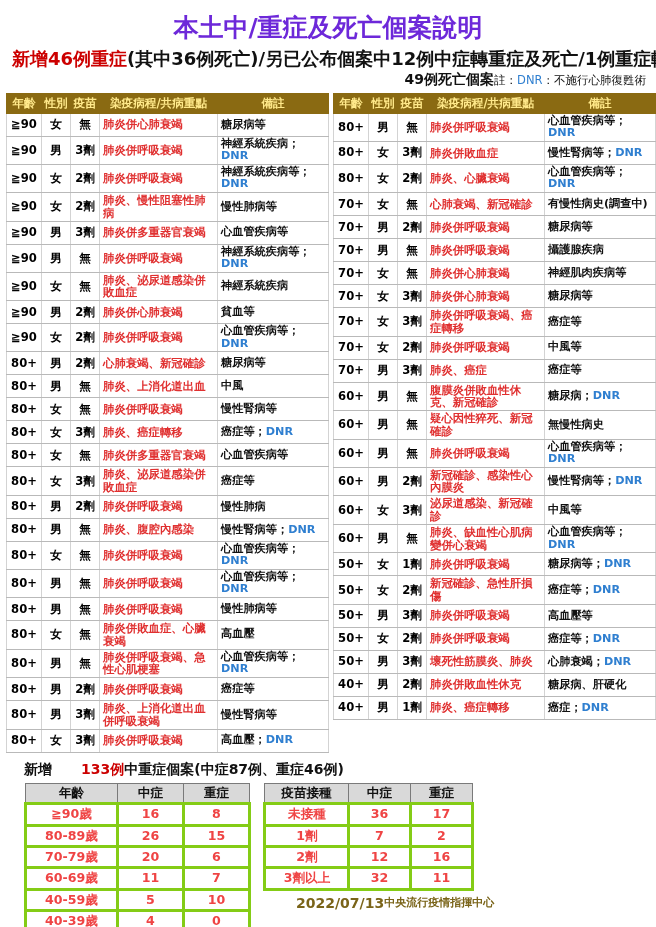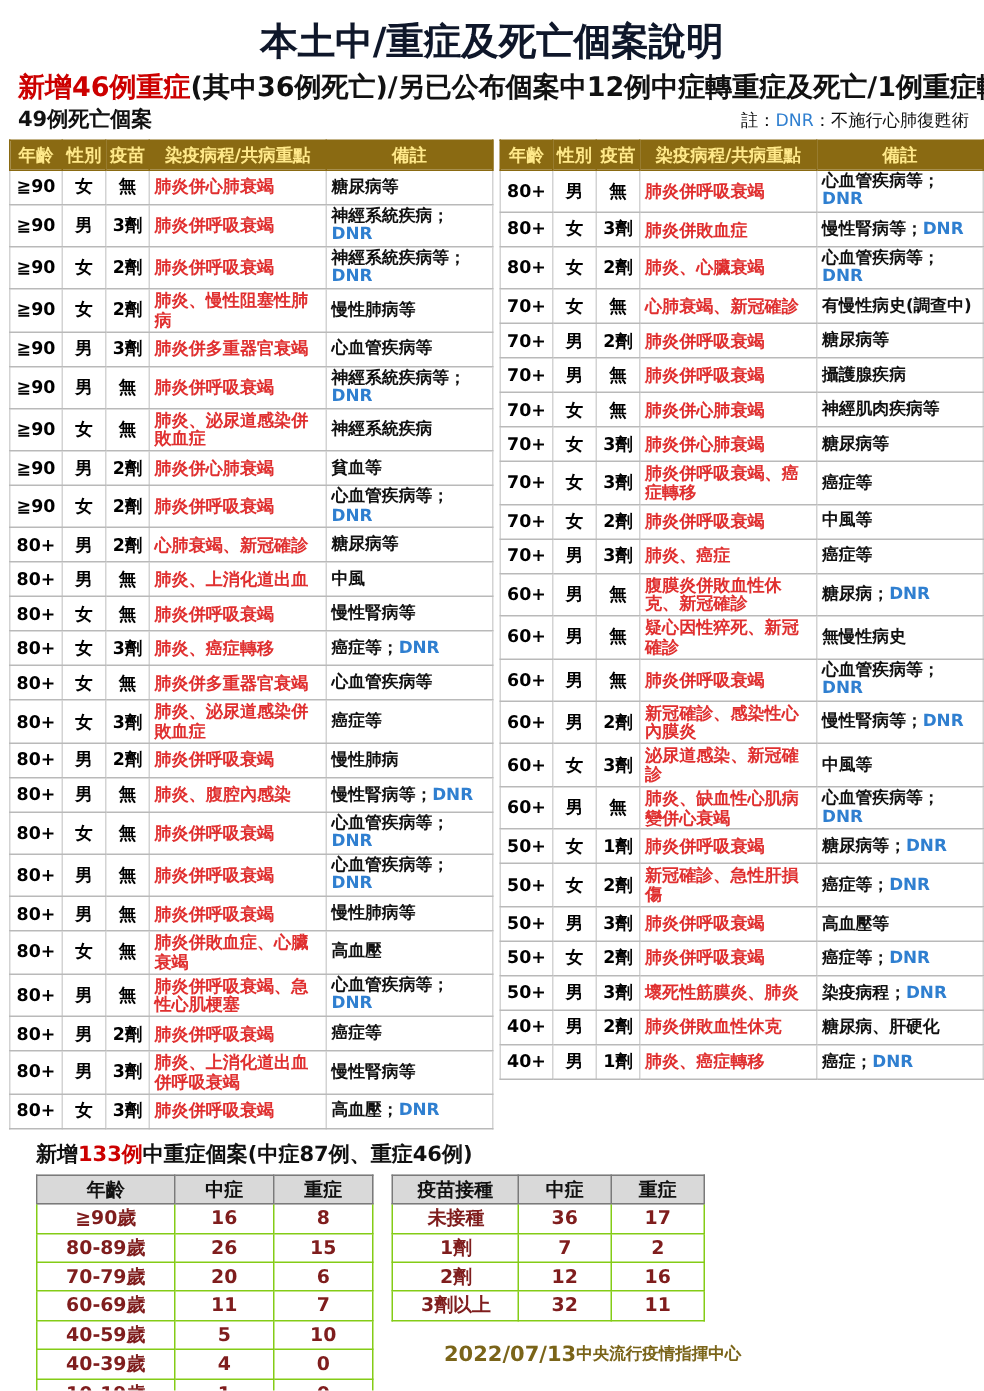--- a/index.html
+++ b/index.html
@@ -12,40 +12,40 @@
     height: 927px;
     font-family: "DejaVu Sans", "Liberation Sans", sans-serif;
     color: #000000;
     position: relative;
     overflow: hidden;
   }
 
   
   .page-title {
     text-align: center;
-    color: #0f172a;
+    color: #6d28d9;
     font-size: 25px;
     font-weight: bold;
     letter-spacing: 0px;
     margin: 14px 0 6px 0;
     line-height: 1.1;
   }
   .subtitle-line {
     font-size: 18px;
     font-weight: bold;
     color: #111111;
     margin: 0 0 2px 12px;
     line-height: 1.2;
     white-space: nowrap;
   }
   .subtitle-line .hl { color: #cc0000; }
 
   .note-row {
     display: flex;
-    justify-content: space-between;
+    justify-content: flex-end;
     align-items: baseline;
     margin: 2px 10px 4px 12px;
   }
   .count-label {
     font-size: 14px;
     font-weight: bold;
     color: #111111;
   }
   .dnr-note {
     font-size: 11.5px;
@@ -121,21 +121,21 @@
   .summary-section {
     margin-top: 8px;
     padding: 0 10px;
   }
   .summary-title {
     font-size: 14px;
     font-weight: bold;
     color: #111111;
     margin: 0 0 4px 14px;
   }
-  .summary-title .hl { color: #cc0000; }
+  .summary-title .hl { color: #cc0000; padding-left: 29px; }
 
   .summary-tables {
     display: flex;
     align-items: flex-start;
     gap: 12px;
     padding-left: 14px;
   }
   .sum-table {
     border-collapse: collapse;
     table-layout: fixed;
@@ -145,25 +145,25 @@
     background: #d9d9d9;
     color: #111111;
     font-weight: bold;
     border: 1px solid #7a7a7a;
     padding: 2px 2px;
     text-align: center;
     font-size: 12.6px;
     line-height: 1.15;
   }
   .sum-table td {
-    border: 1px solid #84cc16;
+    border: 3px solid #84cc16;
     padding: 2px 3px;
     text-align: center;
     font-weight: bold;
-    color: #7f1d1d;
+    color: #ef4444;
     font-size: 12.6px;
     line-height: 1.15;
   }
   .sum-table td.lbl-center { text-align: center; }
   .sum-table td.lbl-left { text-align: center; padding-left: 4px; }
 
   #age-summary-table col.c1 { width: 92px; }
   #age-summary-table col.c2 { width: 66px; }
   #age-summary-table col.c3 { width: 66px; }
 
@@ -571,21 +571,21 @@
           <td class="c-sex">女</td>
           <td class="c-vac">2劑</td>
           <td class="c-course">肺炎併呼吸衰竭</td>
           <td class="c-note"><span>癌症等；</span><span class="dnr">DNR</span></td>
         </tr>
         <tr>
           <td class="c-age">50+</td>
           <td class="c-sex">男</td>
           <td class="c-vac">3劑</td>
           <td class="c-course">壞死性筋膜炎、肺炎</td>
-          <td class="c-note"><span>染疫病程；</span><span class="dnr">DNR</span></td>
+          <td class="c-note"><span>心肺衰竭；</span><span class="dnr">DNR</span></td>
         </tr>
         <tr>
           <td class="c-age">40+</td>
           <td class="c-sex">男</td>
           <td class="c-vac">2劑</td>
           <td class="c-course">肺炎併敗血性休克</td>
           <td class="c-note"><span>糖尿病、肝硬化</span></td>
         </tr>
         <tr>
           <td class="c-age">40+</td>

